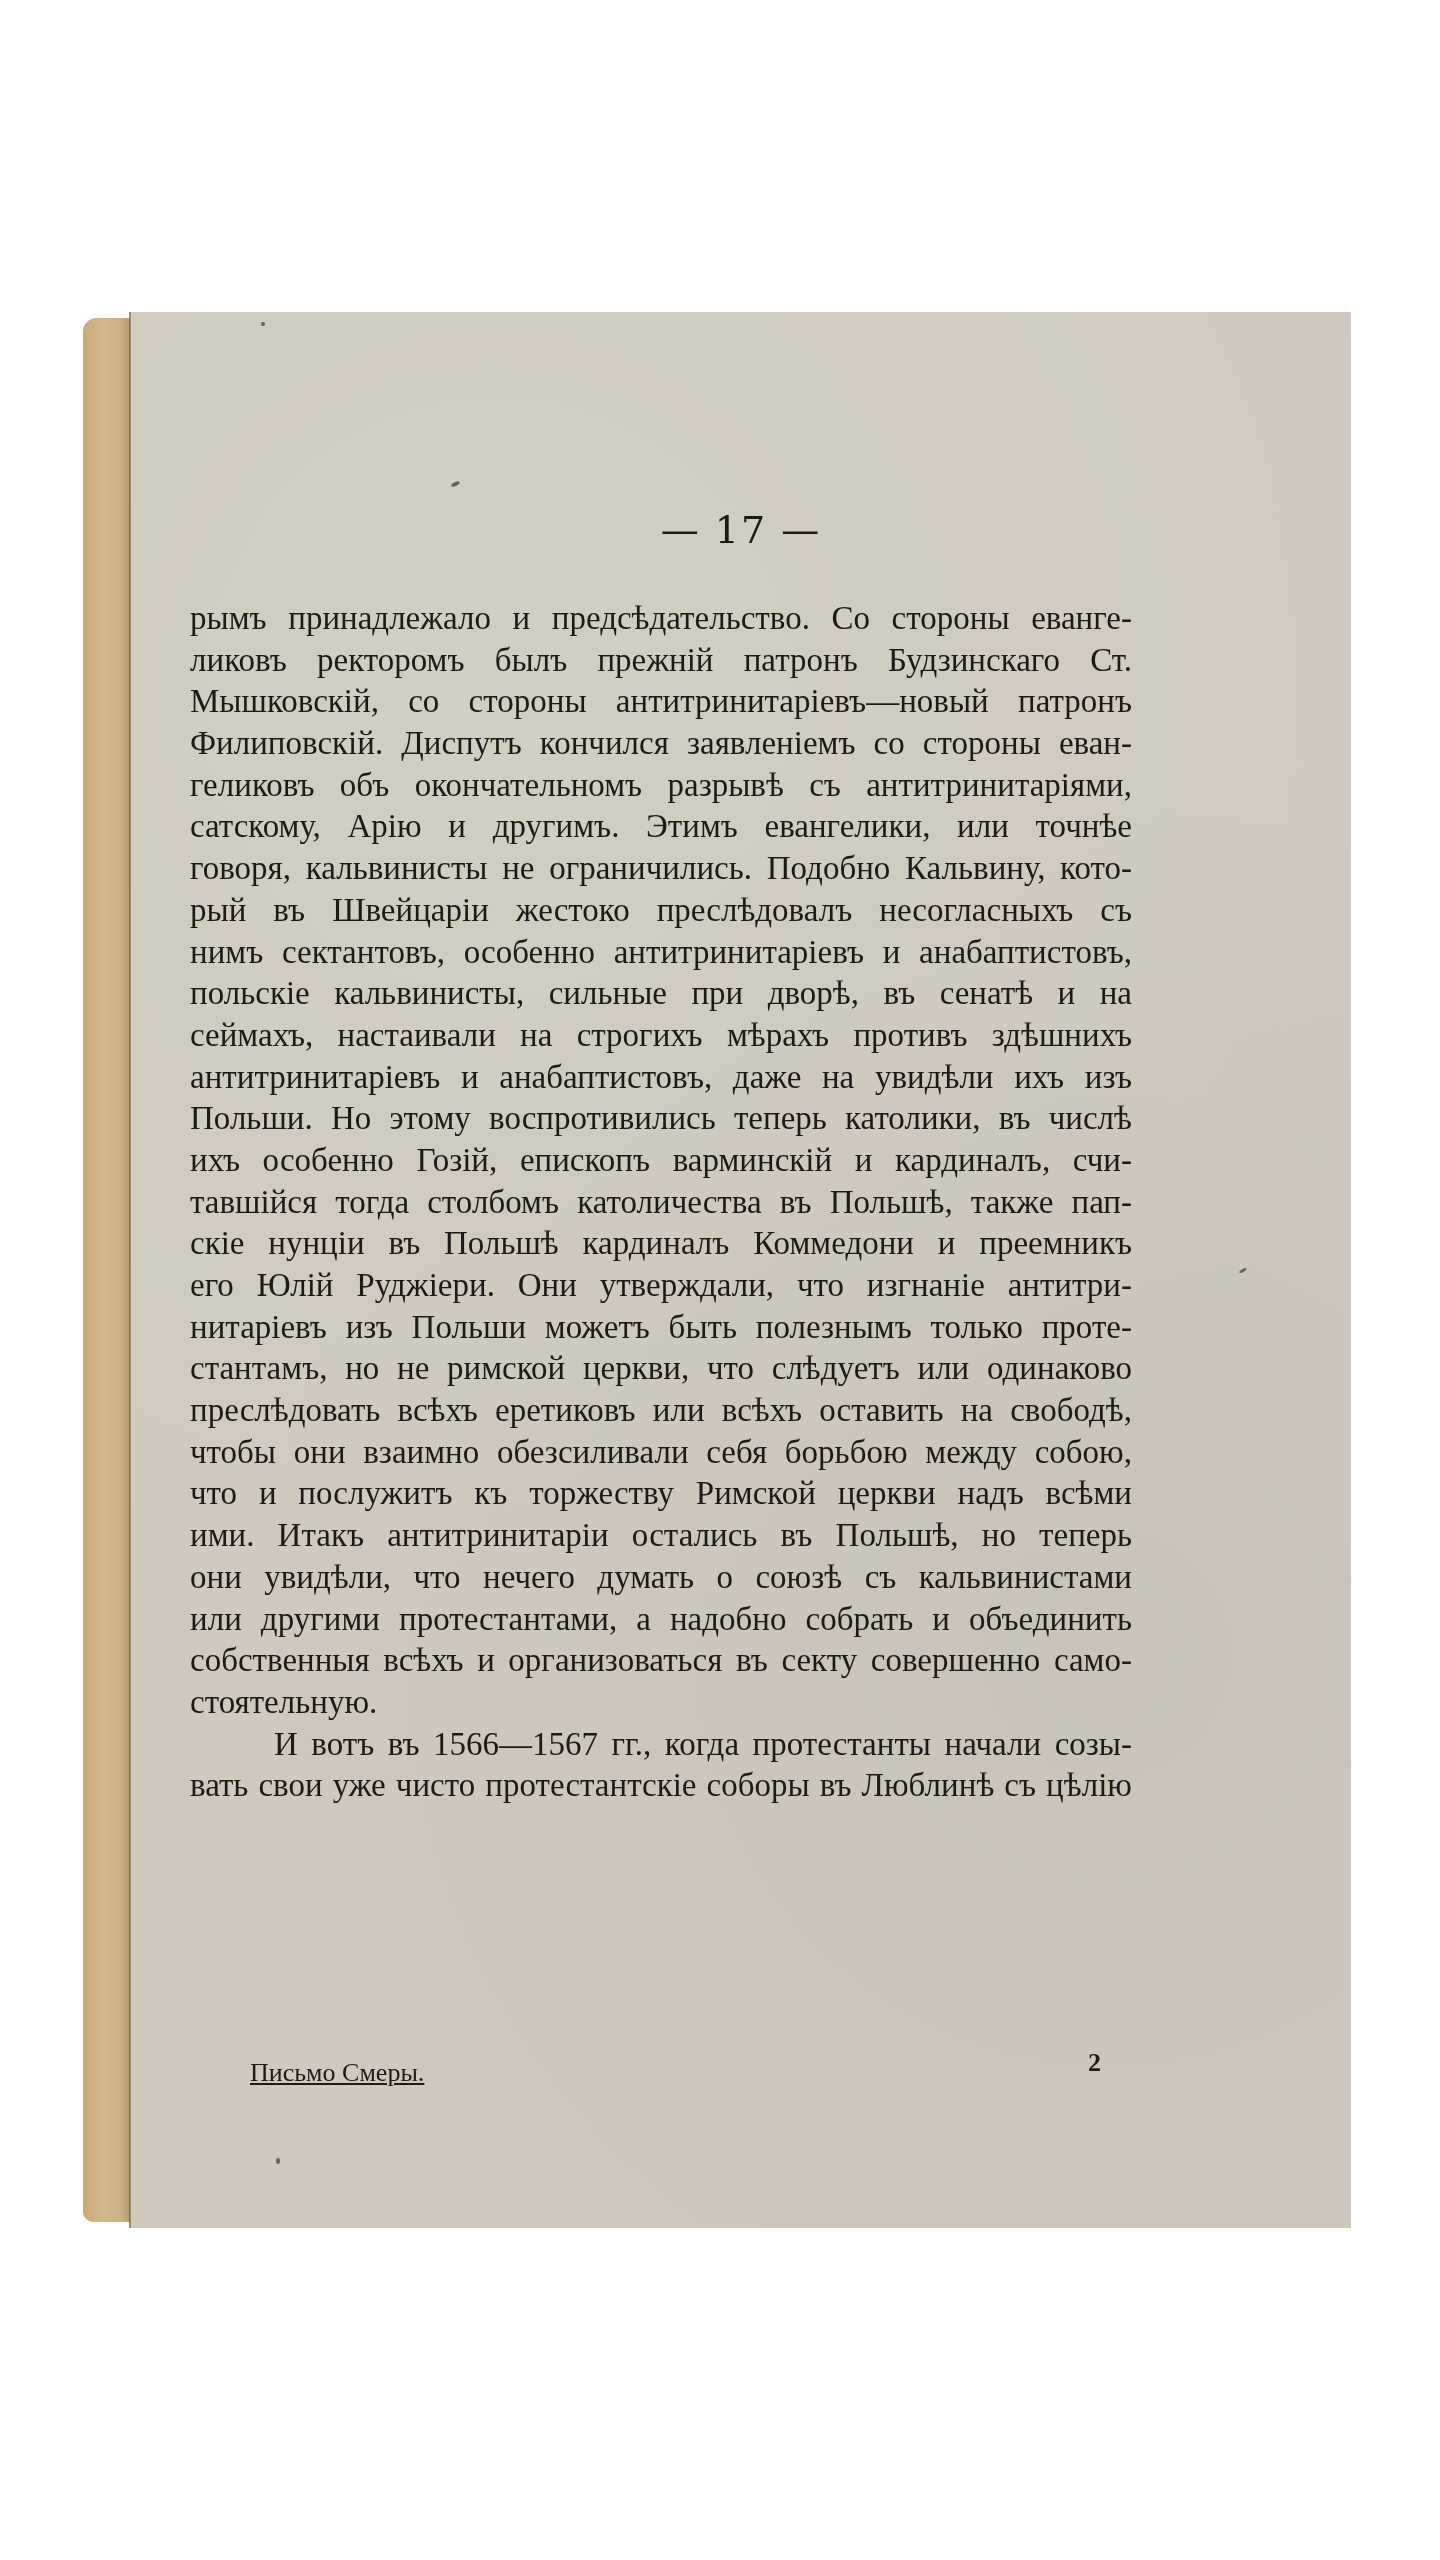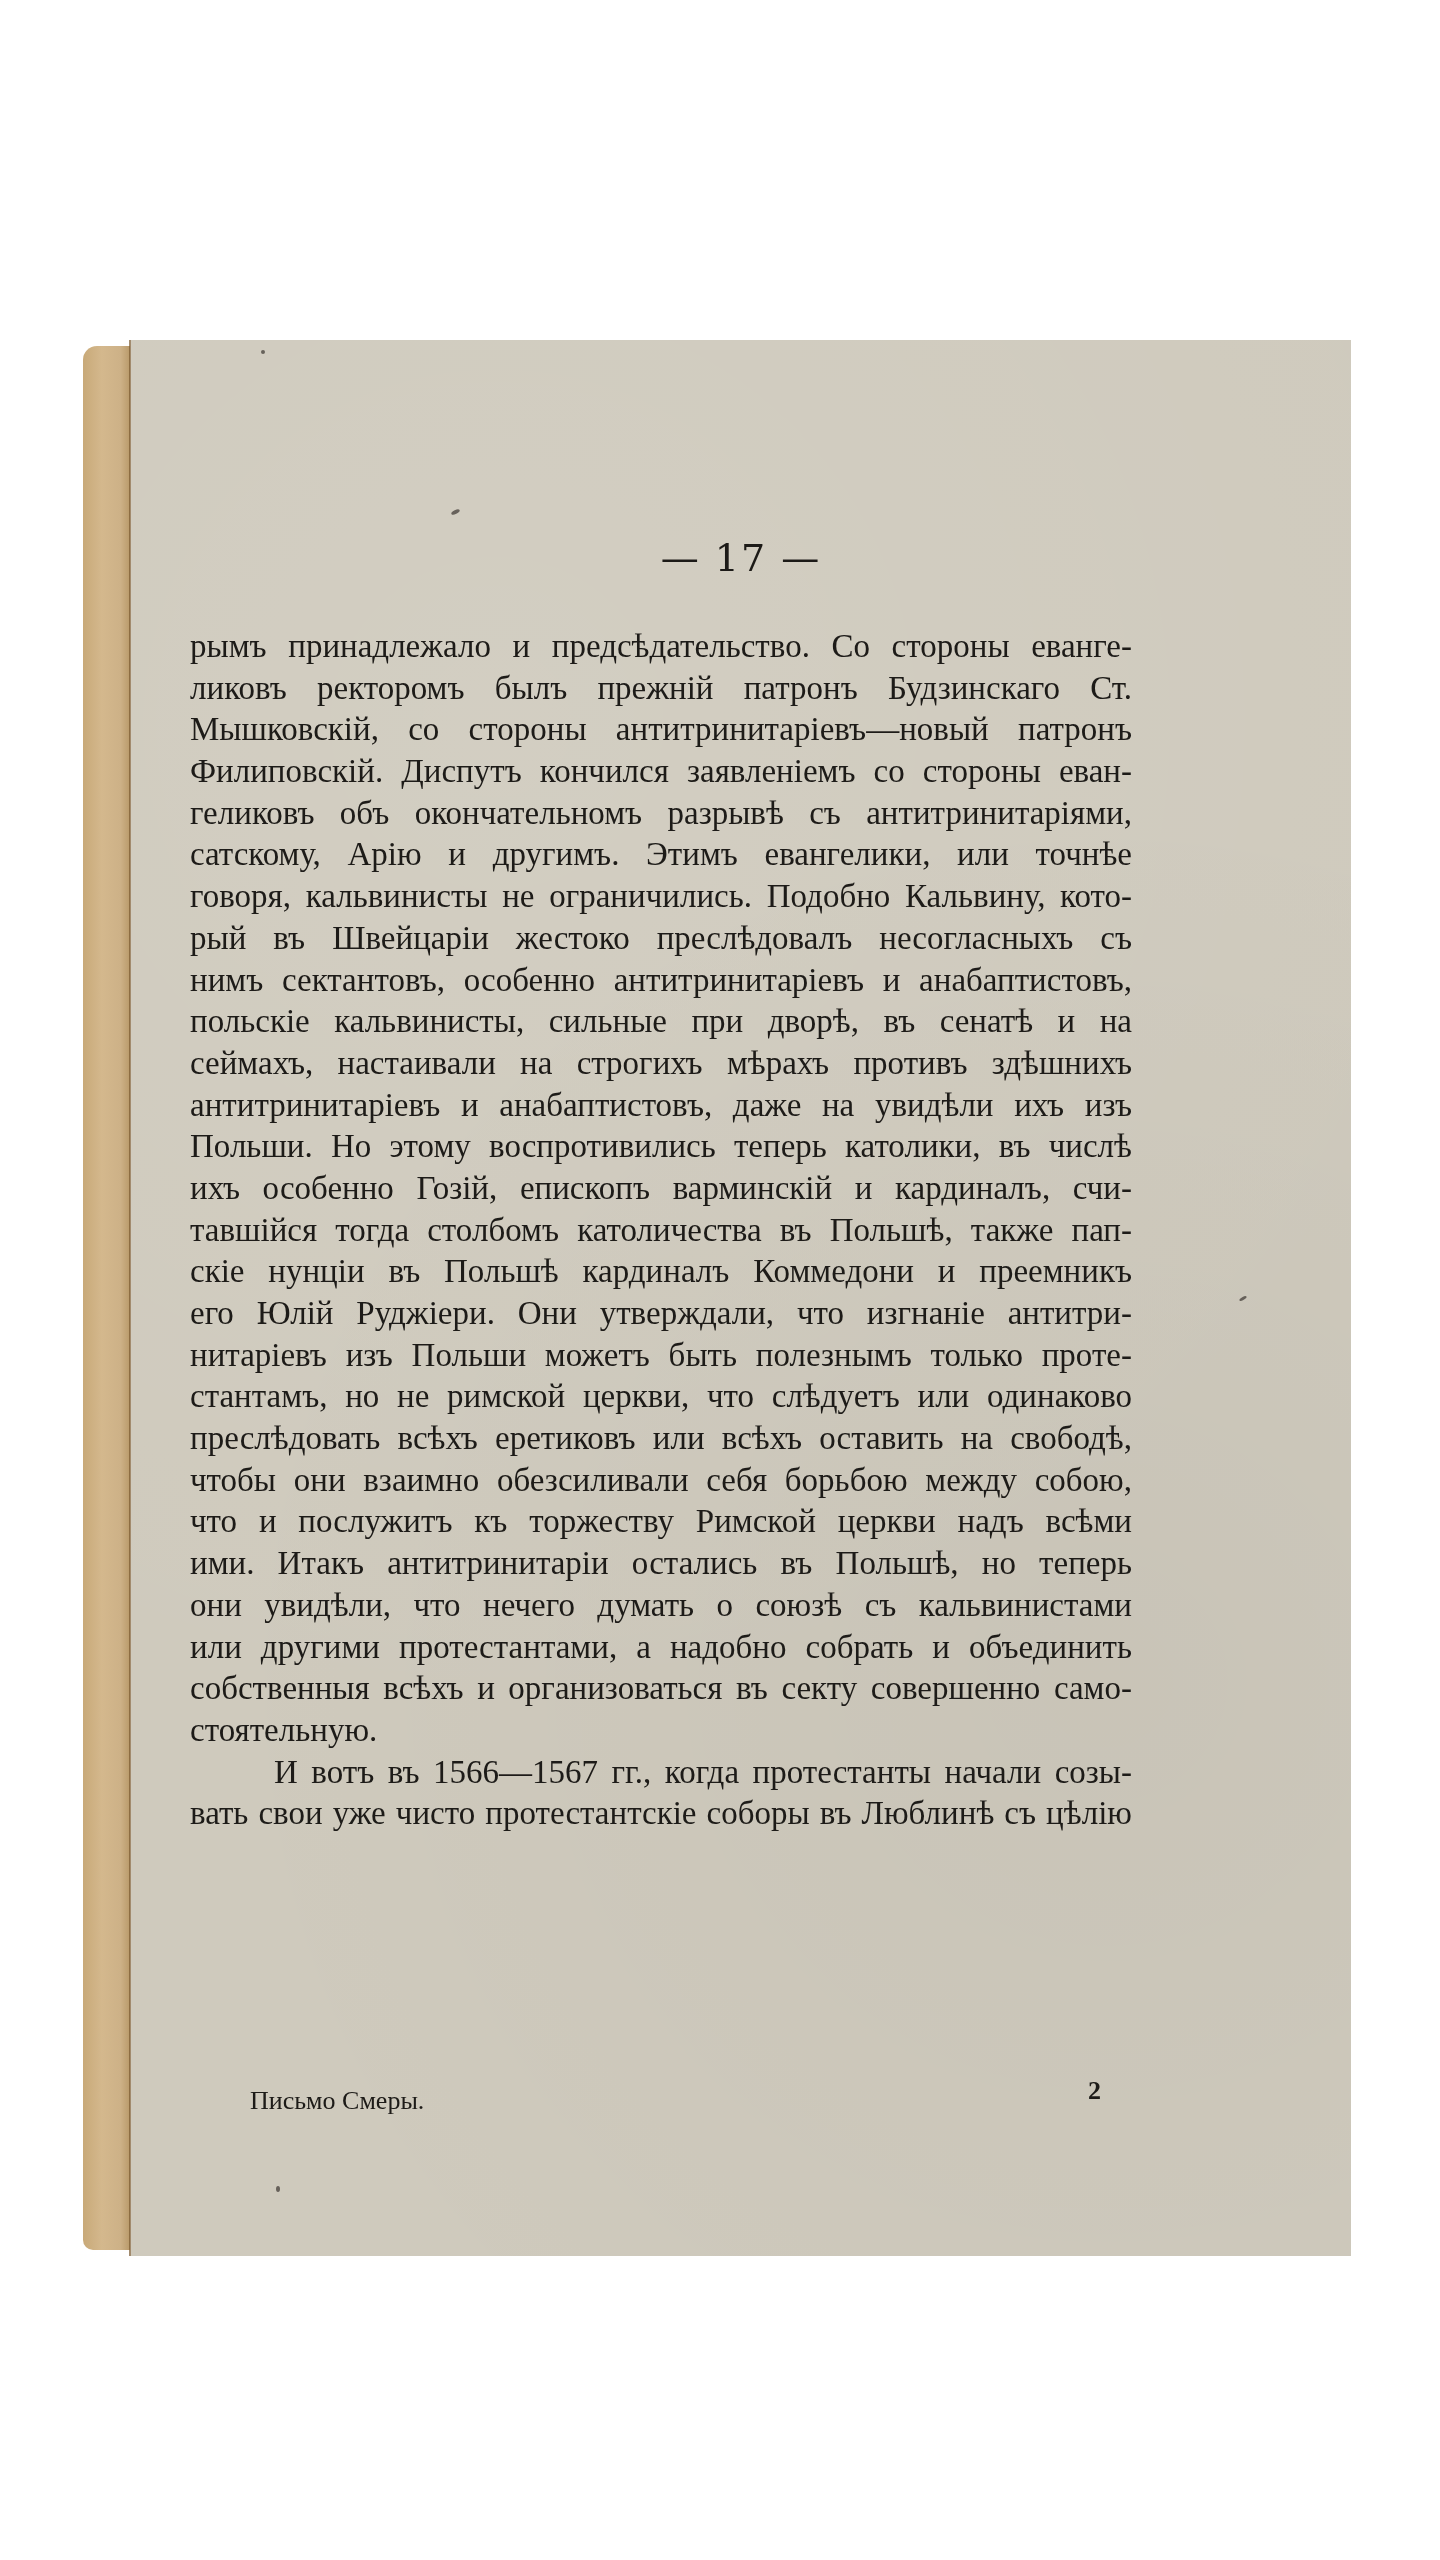--- a/index.html
+++ b/index.html
@@ -1,34 +1,34 @@
 <!DOCTYPE html>
 <html><head>
 <meta charset="utf-8">
 <style>
   html, body { margin:0; padding:0; }
   body { width:1440px; height:2560px; background:#ffffff; position:relative; overflow:hidden; }
-  .book { position:absolute; left:83px; top:340px; width:1268px; height:1772px; }
+  .book { position:absolute; left:83px; top:312px; width:1268px; height:1772px; }
   .spine { position:absolute; left:0; top:6px; width:47px; height:1904px;
     background:linear-gradient(90deg,#c8a978 0%,#d4b88d 40%,#cdb187 80%,#b99a6a 100%);
     border-radius:14px 0 0 10px; }
   .spine-line { position:absolute; left:46px; top:0; width:2px; height:1916px; background:#7a5a30; opacity:.7; }
   .page { position:absolute; left:48px; top:0; width:1220px; height:1916px;
     background:#cfcabd;
     background-image:
       radial-gradient(circle at 30% 20%, rgba(255,255,255,.08), transparent 60%),
       radial-gradient(circle at 80% 70%, rgba(0,0,0,.03), transparent 55%); }
   .running-head { position:absolute; left:0; width:100%; top:196px; text-align:center;
     font-family:"DejaVu Serif", serif; font-size:38px; color:#1c1a17; letter-spacing:2px; }
   .body-text { position:absolute; left:59px; top:286px; width:942px;
     font-family:"Liberation Serif", serif; font-size:33px; line-height:41.7px; color:#1d1b18; }
   .line { display:block; white-space:nowrap; text-align:justify; text-align-last:justify; height:41.7px; overflow:visible; }
   .line.last { text-align-last:left; }
   .line.indent { padding-left:84px; }
-  .footer-sig { position:absolute; left:119px; top:1746px; font-family:"Liberation Serif", serif; font-size:26px; color:#1d1b18; }
+  .footer-sig { position:absolute; left:119px; top:1746px; font-family:"Liberation Serif", serif; font-size:26px; color:#1d1b18;text-decoration:underline; }
   .footer-num { position:absolute; left:957px; top:1736px; font-family:"Liberation Serif", serif; font-size:26px; font-weight:bold; color:#1d1b18; }
   .speck { position:absolute; background:#3a3530; border-radius:50%; opacity:.7; }
 </style>
 </head>
 <body>
 
 <div class="book">
   <div class="spine"></div>
   <div class="spine-line"></div>
   <div class="page">

